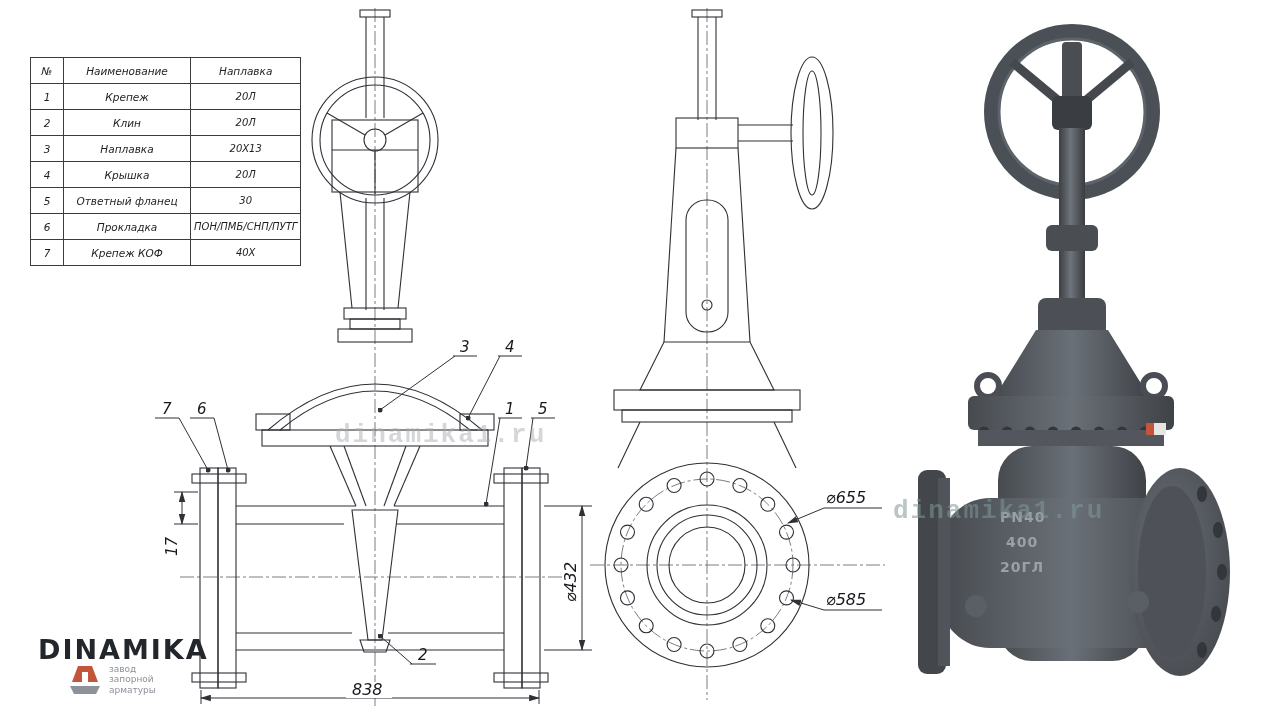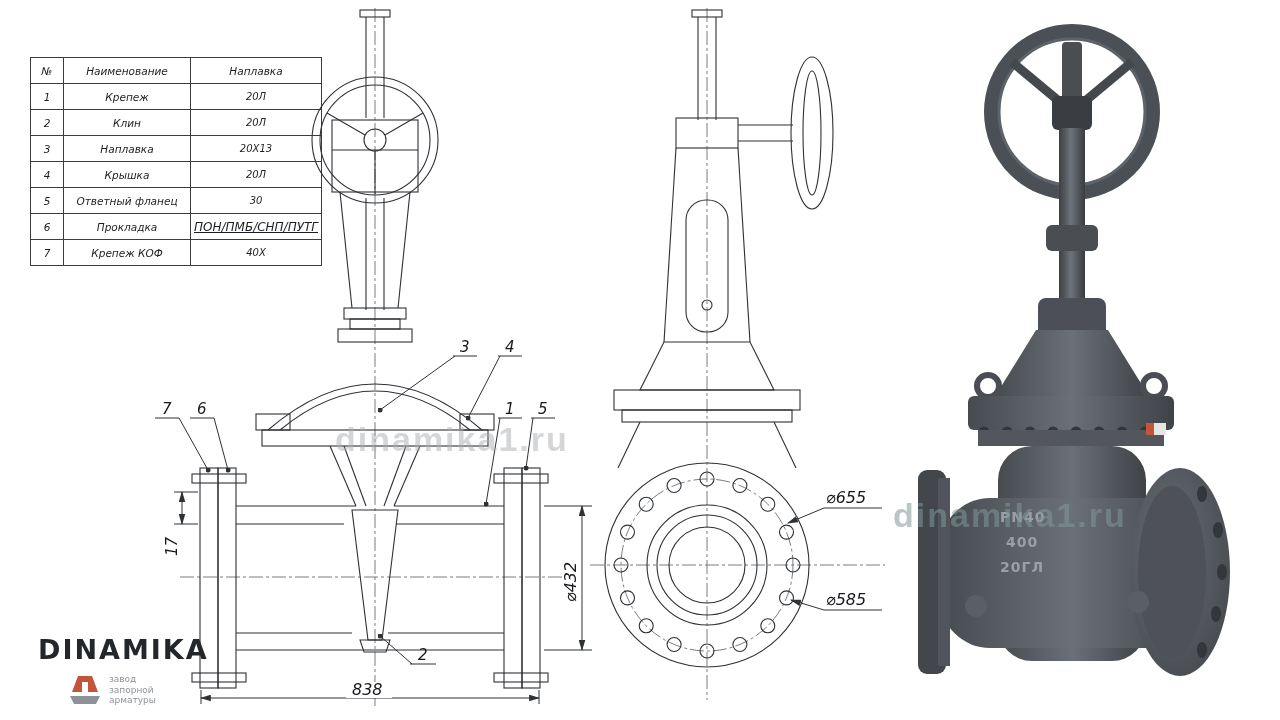--- a/index.html
+++ b/index.html
@@ -5,39 +5,39 @@
   html,body{margin:0;padding:0;background:#e9e9e9;}
   .canvas{position:relative;width:1280px;height:720px;background:#ffffff;overflow:hidden;
           font-family:"DejaVu Sans", sans-serif;}
   
   table.parts{position:absolute;left:30px;top:57px;border-collapse:collapse;
               font-style:italic;color:#1b1e22;table-layout:fixed;}
   .parts th,.parts td{border:1px solid #3a3d40;font-weight:normal;text-align:center;
               padding:0 3px;height:25px;font-size:10.5px;overflow:hidden;white-space:nowrap;}
   .parts .c1{width:26px}.parts .c2{width:120px}.parts .c3{width:90px}
   .parts td.mt{font-size:10px;text-align:center;}
-  .parts td.mt.small{font-size:12px;text-decoration:underline;}
+  .parts td.mt.small{font-size:10px;}
   
   svg.sheet{position:absolute;left:0;top:0;}
   .ln{stroke:#2e3136;fill:none;stroke-width:1.1;}
   .cl{stroke:#585c60;fill:none;stroke-width:0.8;stroke-dasharray:14 3 3 3;}
   .ann{stroke:#2e3136;fill:none;stroke-width:1;}
   text.dim{font-style:italic;font-size:15px;fill:#16181c;stroke:none;font-family:"DejaVu Sans",sans-serif;}
   text.dimBig{font-style:italic;font-size:16px;fill:#16181c;stroke:none;font-family:"DejaVu Sans",sans-serif;}
   text.cast{font-size:14px;font-weight:bold;fill:#9aa0a8;letter-spacing:1px;stroke:none;
             font-family:"DejaVu Sans",sans-serif;}
   
-  .watermark{position:absolute;font-size:34px;letter-spacing:2px;pointer-events:none;
-             font-family:Liberation Sans, sans-serif;font-weight:bold;}
+  .watermark{position:absolute;font-size:26px;letter-spacing:2px;pointer-events:none;
+             font-family:Liberation Mono, monospace;font-weight:bold;}
   .wm1{left:335px;top:420px;color:rgba(170,173,177,0.50);}
   .wm2{left:893px;top:496px;color:rgba(128,152,152,0.55);}
   
   .logo{position:absolute;left:38px;top:636px;}
   .brand{font-weight:bold;font-size:27px;letter-spacing:2px;color:#23262b;line-height:1;}
-  .logo-row{display:flex;gap:7px;margin-top:11px;margin-left:30px;align-items:center;}
+  .logo-row{display:flex;gap:7px;margin-top:1px;margin-left:30px;}
   .tagline{font-size:9px;color:#8d9298;line-height:1.15;}
 </style>
 </head>
 <body>
 
 <div class="canvas">
 
   <table class="parts">
     <thead>
       <tr>

